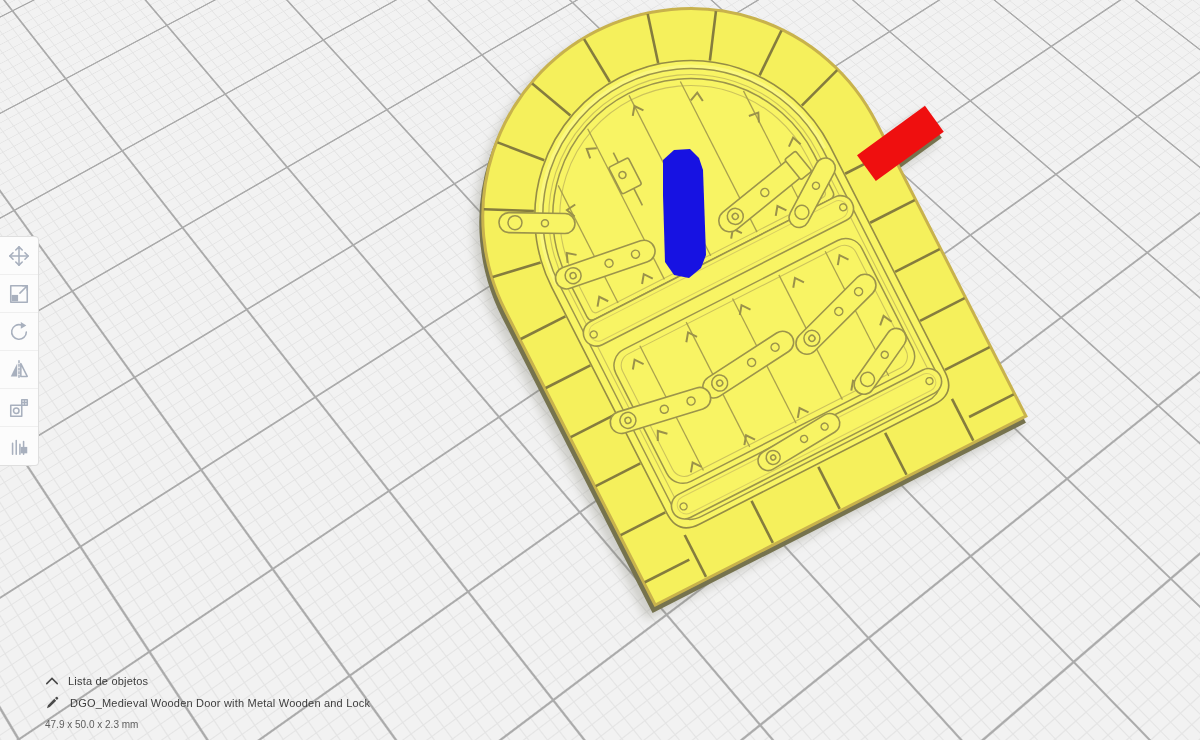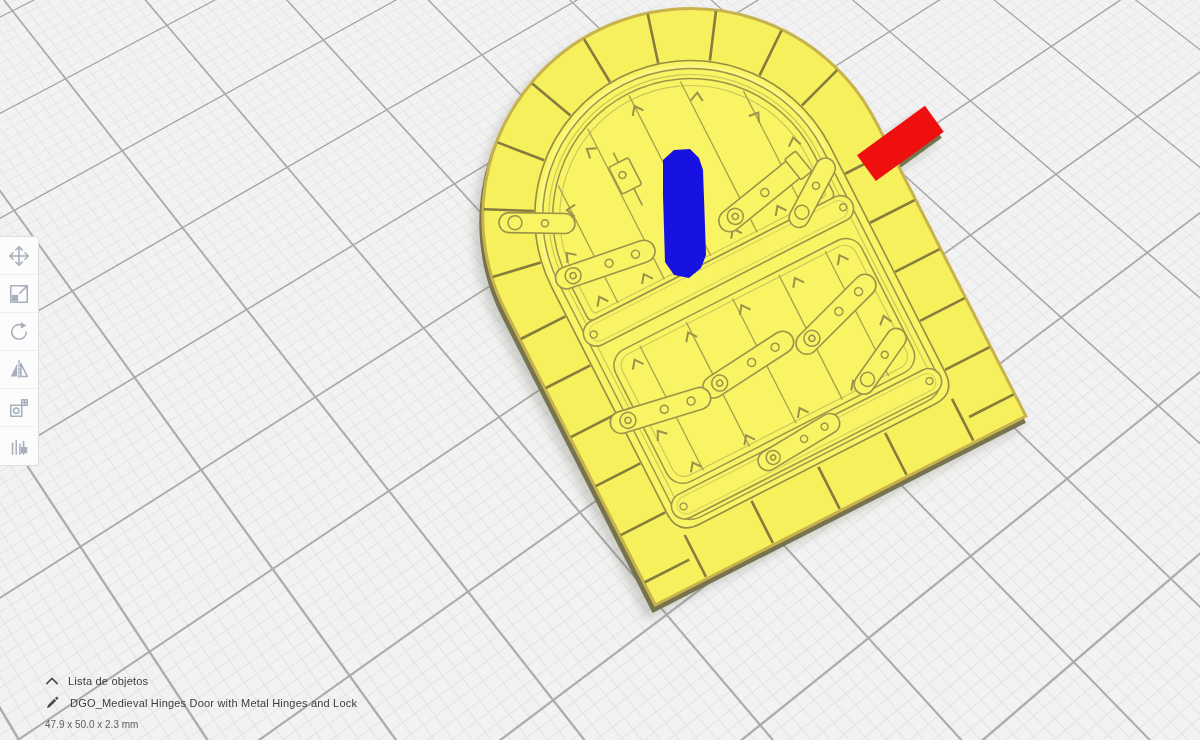--- a/index.html
+++ b/index.html
@@ -290,17 +290,17 @@
         </svg>
       </span>
       <span class="op-label">Lista de objetos</span>
     </div>
     <div class="op-row">
       <span class="op-icon">
         <svg width="14" height="14" viewBox="0 0 14 14">
           <path fill="#4A4A4A" d="M2 12.2 L2.9 9.2 L9.3 2.8 L11.2 4.7 L4.8 11.1 Z M10 2.1 L11.2 0.9 Q11.7 0.5 12.2 0.9 L13.1 1.8 Q13.5 2.3 13.1 2.8 L11.9 4 Z"></path>
         </svg>
       </span>
-      <span class="op-name">DGO_Medieval Hinges Door with Metal Hinges and Lock</span>
+      <span class="op-name">DGO_Medieval Wooden Door with Metal Wooden and Lock</span>
     </div>
     <div class="op-dims">47.9 x 50.0 x 2.3 mm</div>
   </div>
 </div>
 
 </body></html>

